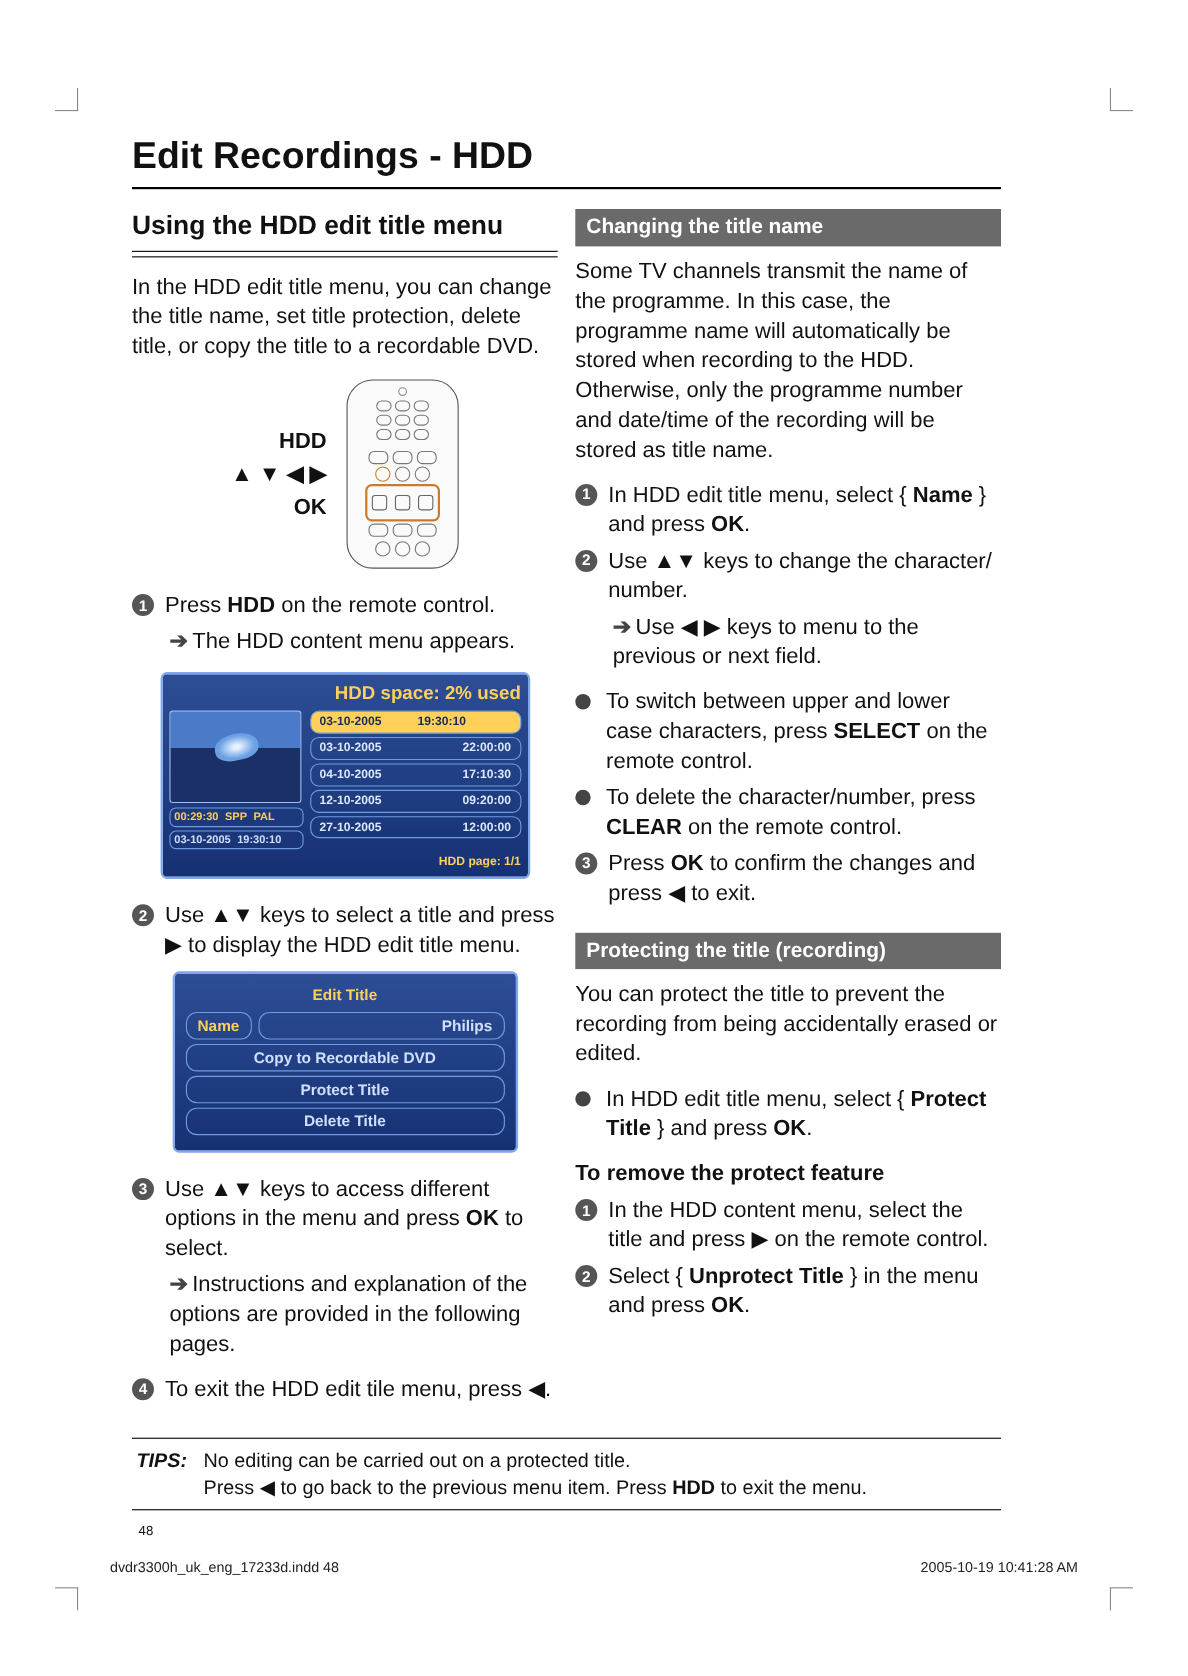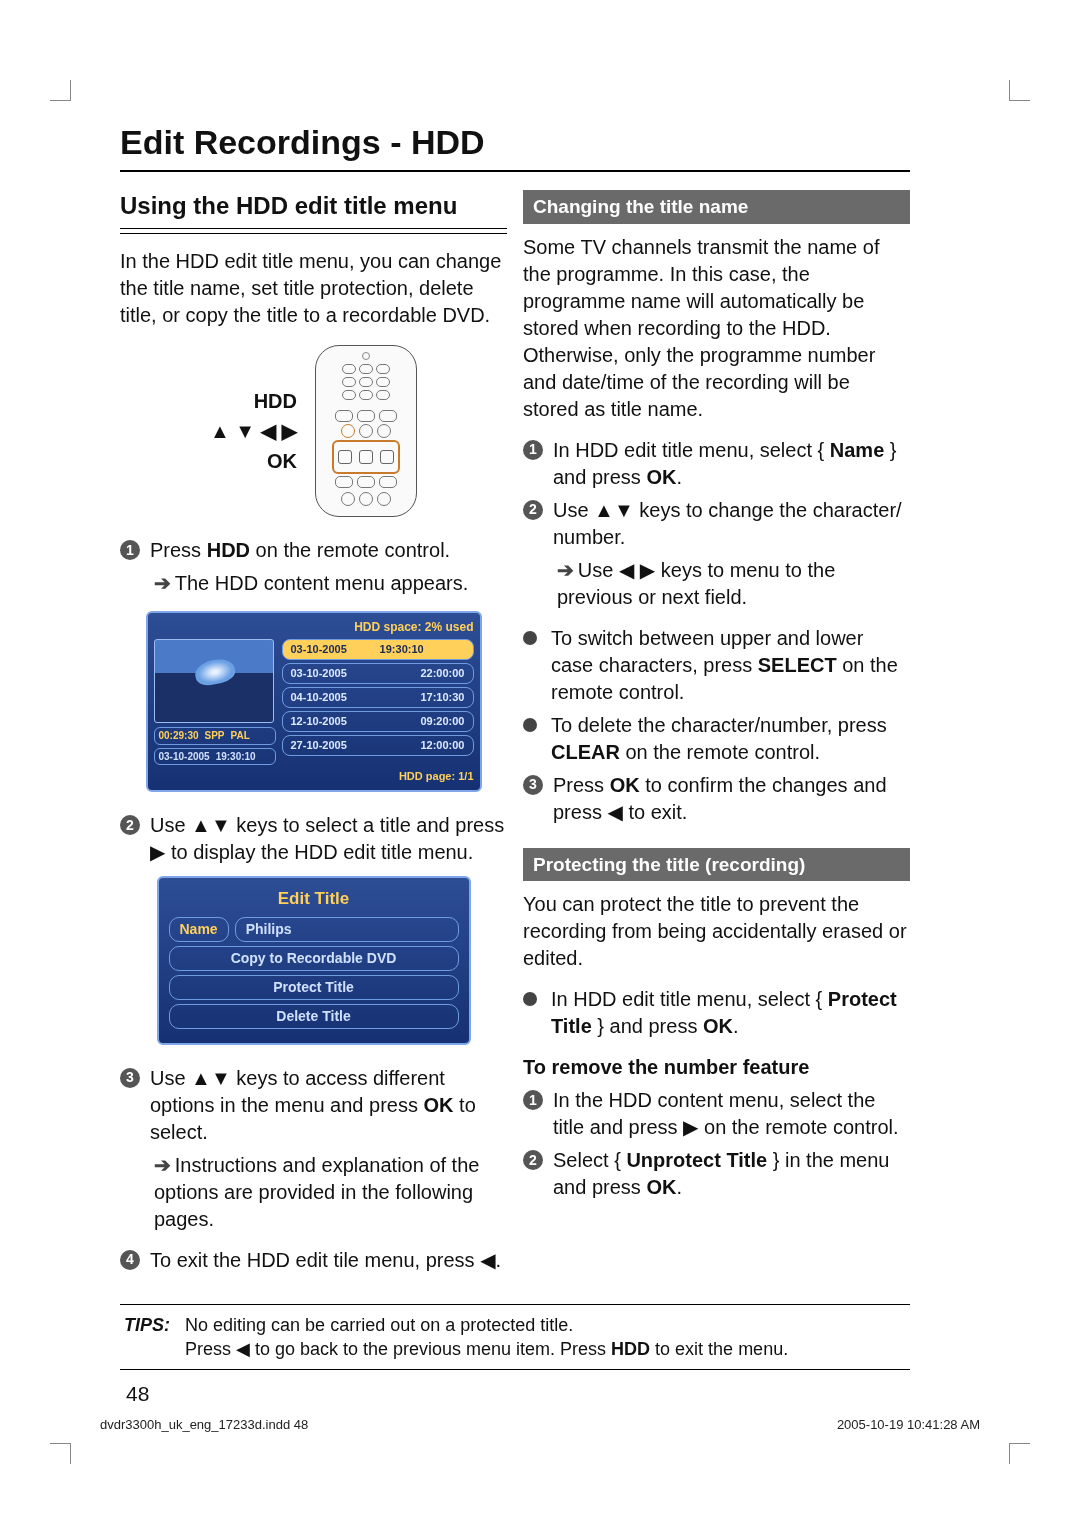--- a/index.html
+++ b/index.html
@@ -156,21 +156,21 @@
   .osd {
     width: 320px;
     margin: 8px auto 20px auto;
     background: linear-gradient(#2d4d95, #163173);
     border: 2px solid #7fa6e8;
     border-radius: 6px;
     padding: 6px;
     font-size: 12px;
     color: #dce9ff;
   }
-  .osd .topbar { text-align: right; color: #ffd05a; font-weight:700; font-size:12px; margin-bottom:4px; }
+  .osd .topbar { text-align: right; color: #ffd05a; font-weight:700; font-size:17px; margin-bottom:4px; }
   .osd-body { display:flex; gap:6px; }
   .thumb {
     width: 118px;
     height: 82px;
     background: linear-gradient(#4a7ac8 40%, #1b3066 40%);
     border: 1px solid #9bbcf0;
     border-radius: 3px;
     position:relative;
     overflow:hidden;
   }
@@ -217,43 +217,43 @@
     margin: 10px auto 20px auto;
     background: linear-gradient(#2d4d95, #163173);
     border: 2px solid #7fa6e8;
     border-radius: 6px;
     padding: 10px;
     color: #e8f1ff;
     font-size: 14px;
     font-weight:700;
     text-align:center;
   }
-  .edit-osd .et-title { color:#ffd05a; margin-bottom:6px; font-size:17px; }
+  .edit-osd .et-title { color:#ffd05a; margin-bottom:6px; font-size:14px; }
   .et-row, .et-namepair {
     border:1px solid #6f9ce0; border-radius:10px;
     padding:2px 8px; margin:4px 0;
     color:#cfe0ff;
   }
   .et-namepair { display:flex; gap:6px; padding:0; border:0; }
   .et-namepair .et-name-l, .et-namepair .et-name-r {
     border:1px solid #6f9ce0; border-radius:10px; padding:2px 10px;
     color:#ffd05a;
     flex:0 0 auto;
   }
-  .et-namepair .et-name-r { color:#cfe0ff; flex:1; text-align:left; }
+  .et-namepair .et-name-r { color:#cfe0ff; flex:1; text-align:right; }
   .tips-block {
     border-top: 1px solid #000;
     border-bottom: 1px solid #000;
     padding: 8px 4px;
     margin-top: 24px;
     font-size: 18px;
   }
   .tips-block .tips-label { font-style: italic; font-weight:700; margin-right:10px;}
   .tips-lines { display:inline-block; vertical-align:top; }
-  .page-num { font-size: 21px; margin: 10px 0 0 6px; }
+  .page-num { font-size: 12px; margin: 10px 0 0 6px; }
   .footer {
     position: absolute;
     left: 100px;
     right: 100px;
     bottom: 90px;
     display:flex;
     justify-content:space-between;
     font-size: 13px;
     color: #222;
     font-family: Liberation Sans, sans-serif;
@@ -453,21 +453,21 @@
       <div class="subheader" style="margin-top:22px">Protecting the title (recording)</div>
       <p>You can protect the title to prevent the recording from being accidentally erased or edited.</p>
 
       <div class="step">
         <span class="bullet-solid"></span>
         <span class="step-body">
           <span>In HDD edit title menu, select { </span><b>Protect Title</b><span> } and press </span><b>OK</b><span>.</span>
         </span>
       </div>
 
-      <p style="margin-top:14px;margin-bottom:2px"><b>To remove the number feature</b></p>
+      <p style="margin-top:14px;margin-bottom:2px"><b>To remove the protect feature</b></p>
 
       <div class="step">
         <span class="step-num">1</span>
         <span class="step-body">In the HDD content menu, select the title and press ▶ on the remote control.</span>
       </div>
       <div class="step">
         <span class="step-num">2</span>
         <span class="step-body">
           <span>Select { </span><b>Unprotect Title</b><span> } in the menu and press </span><b>OK</b><span>.</span>
         </span>

